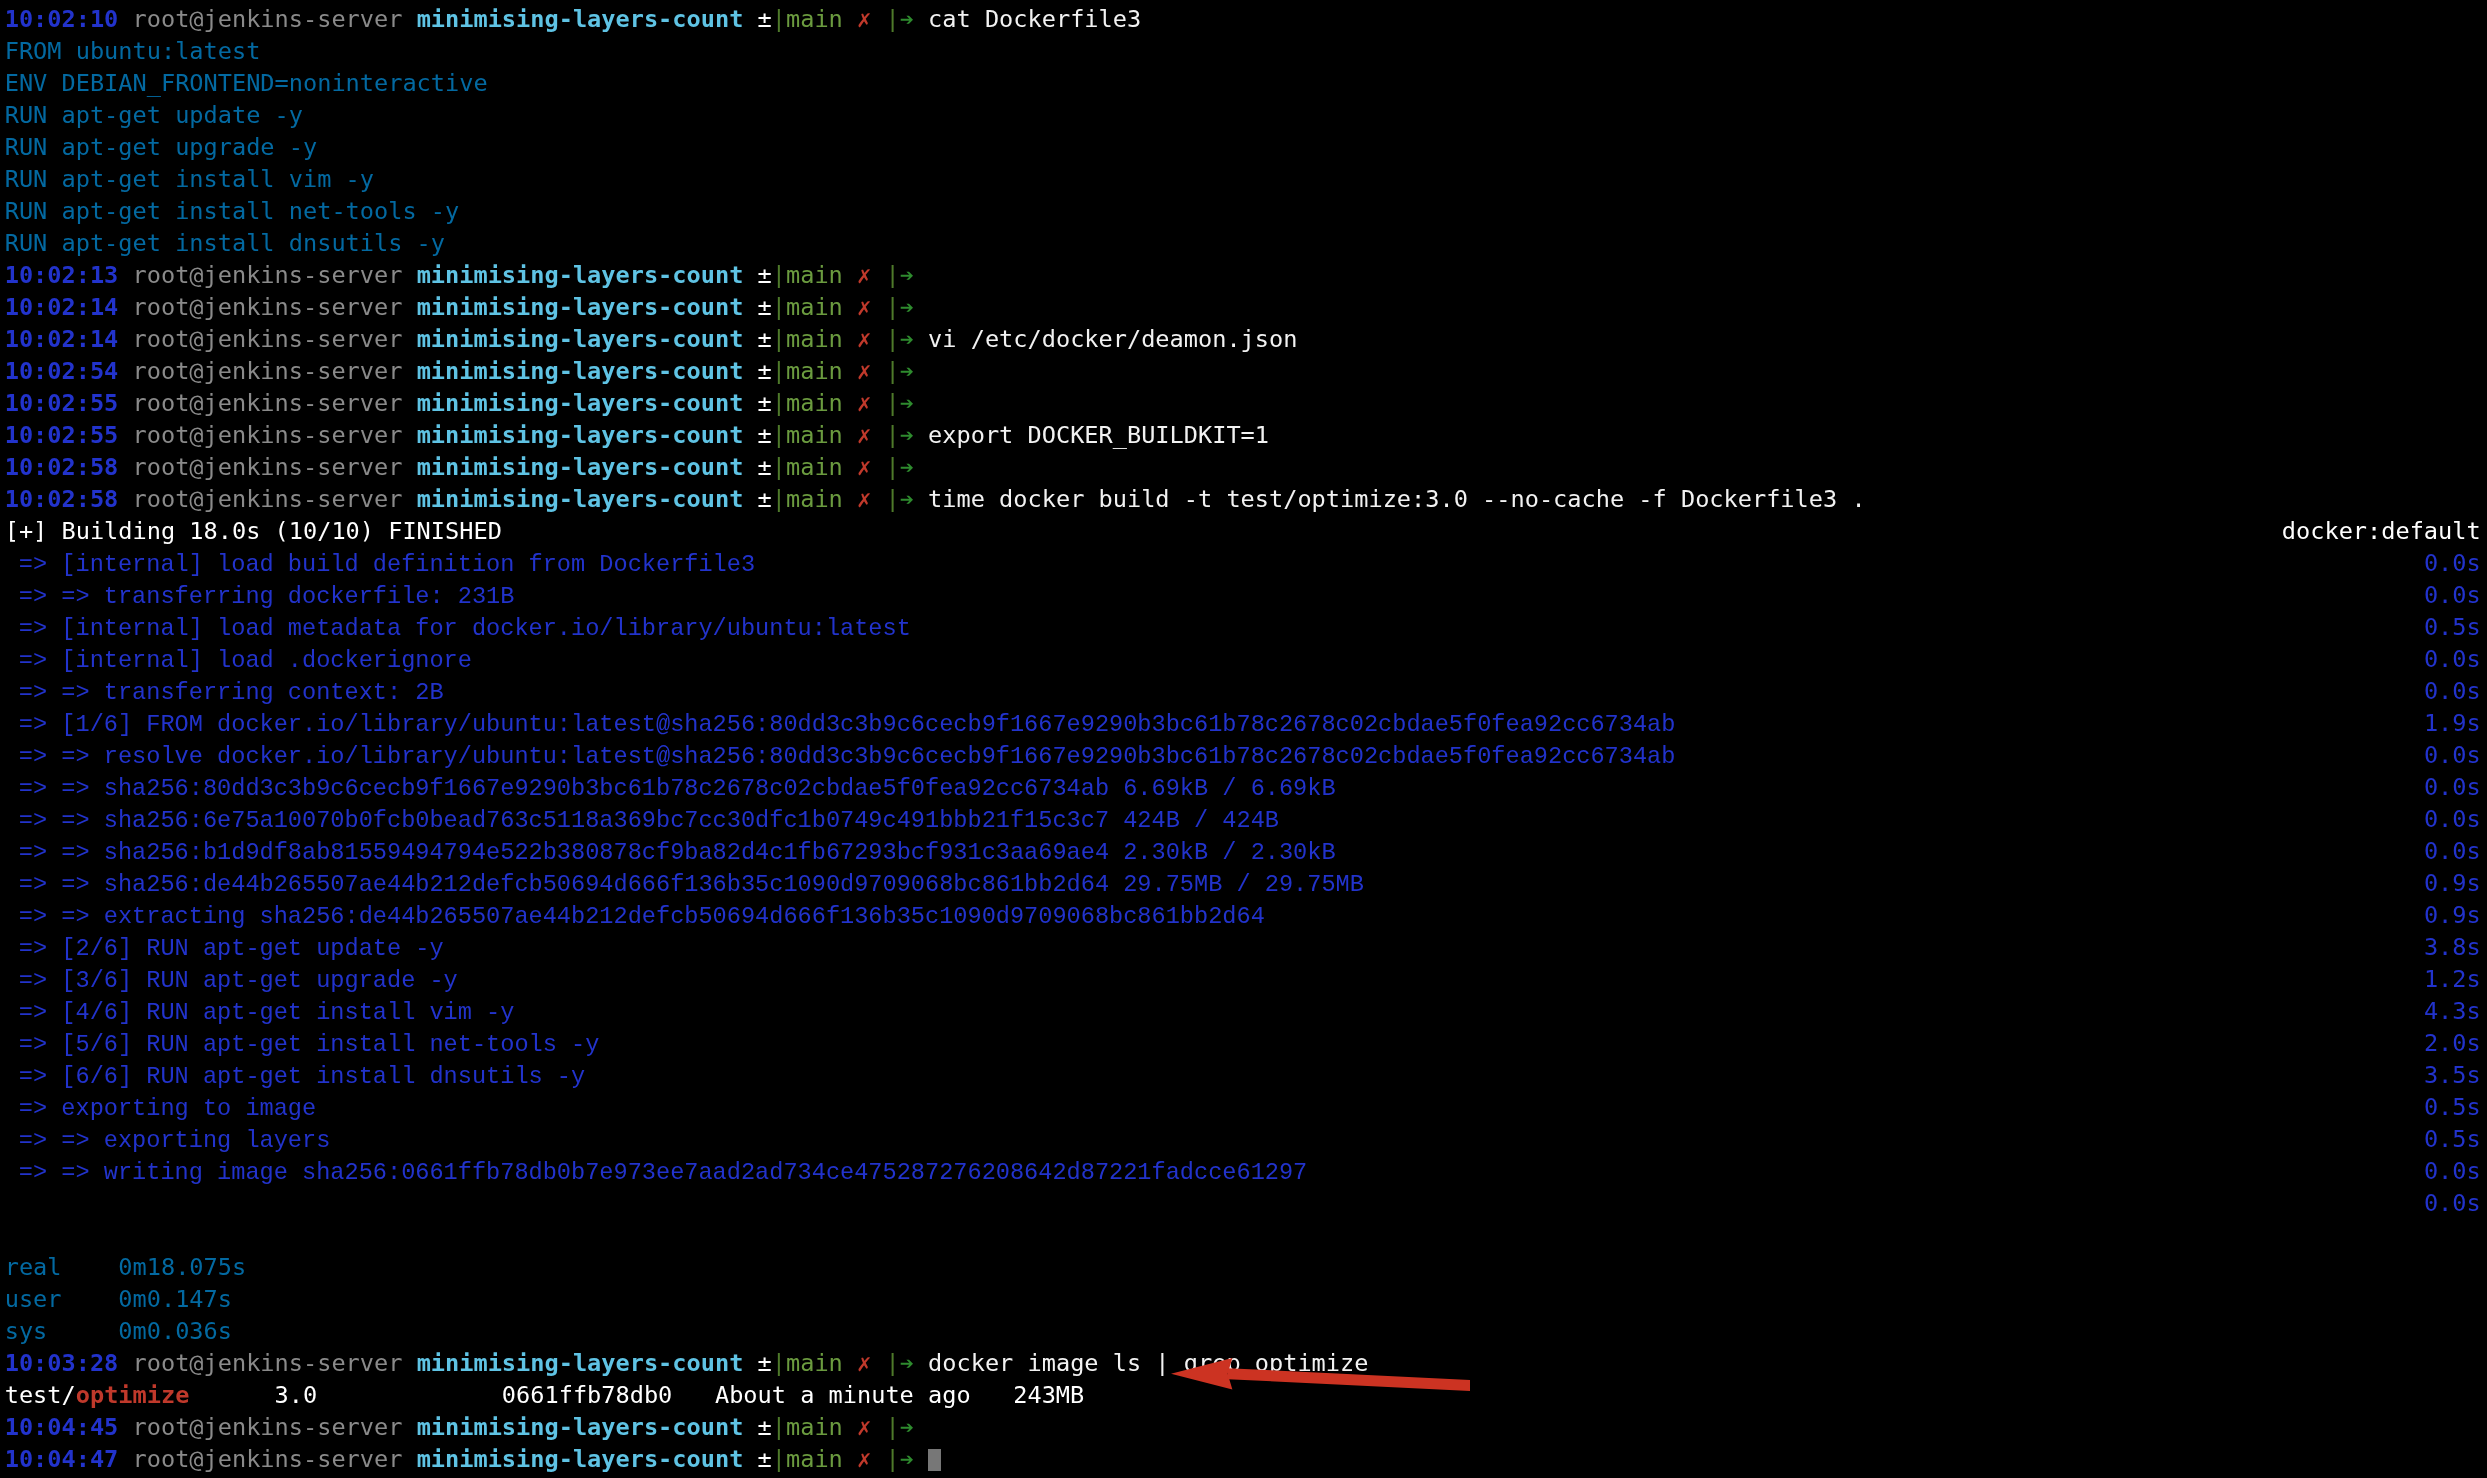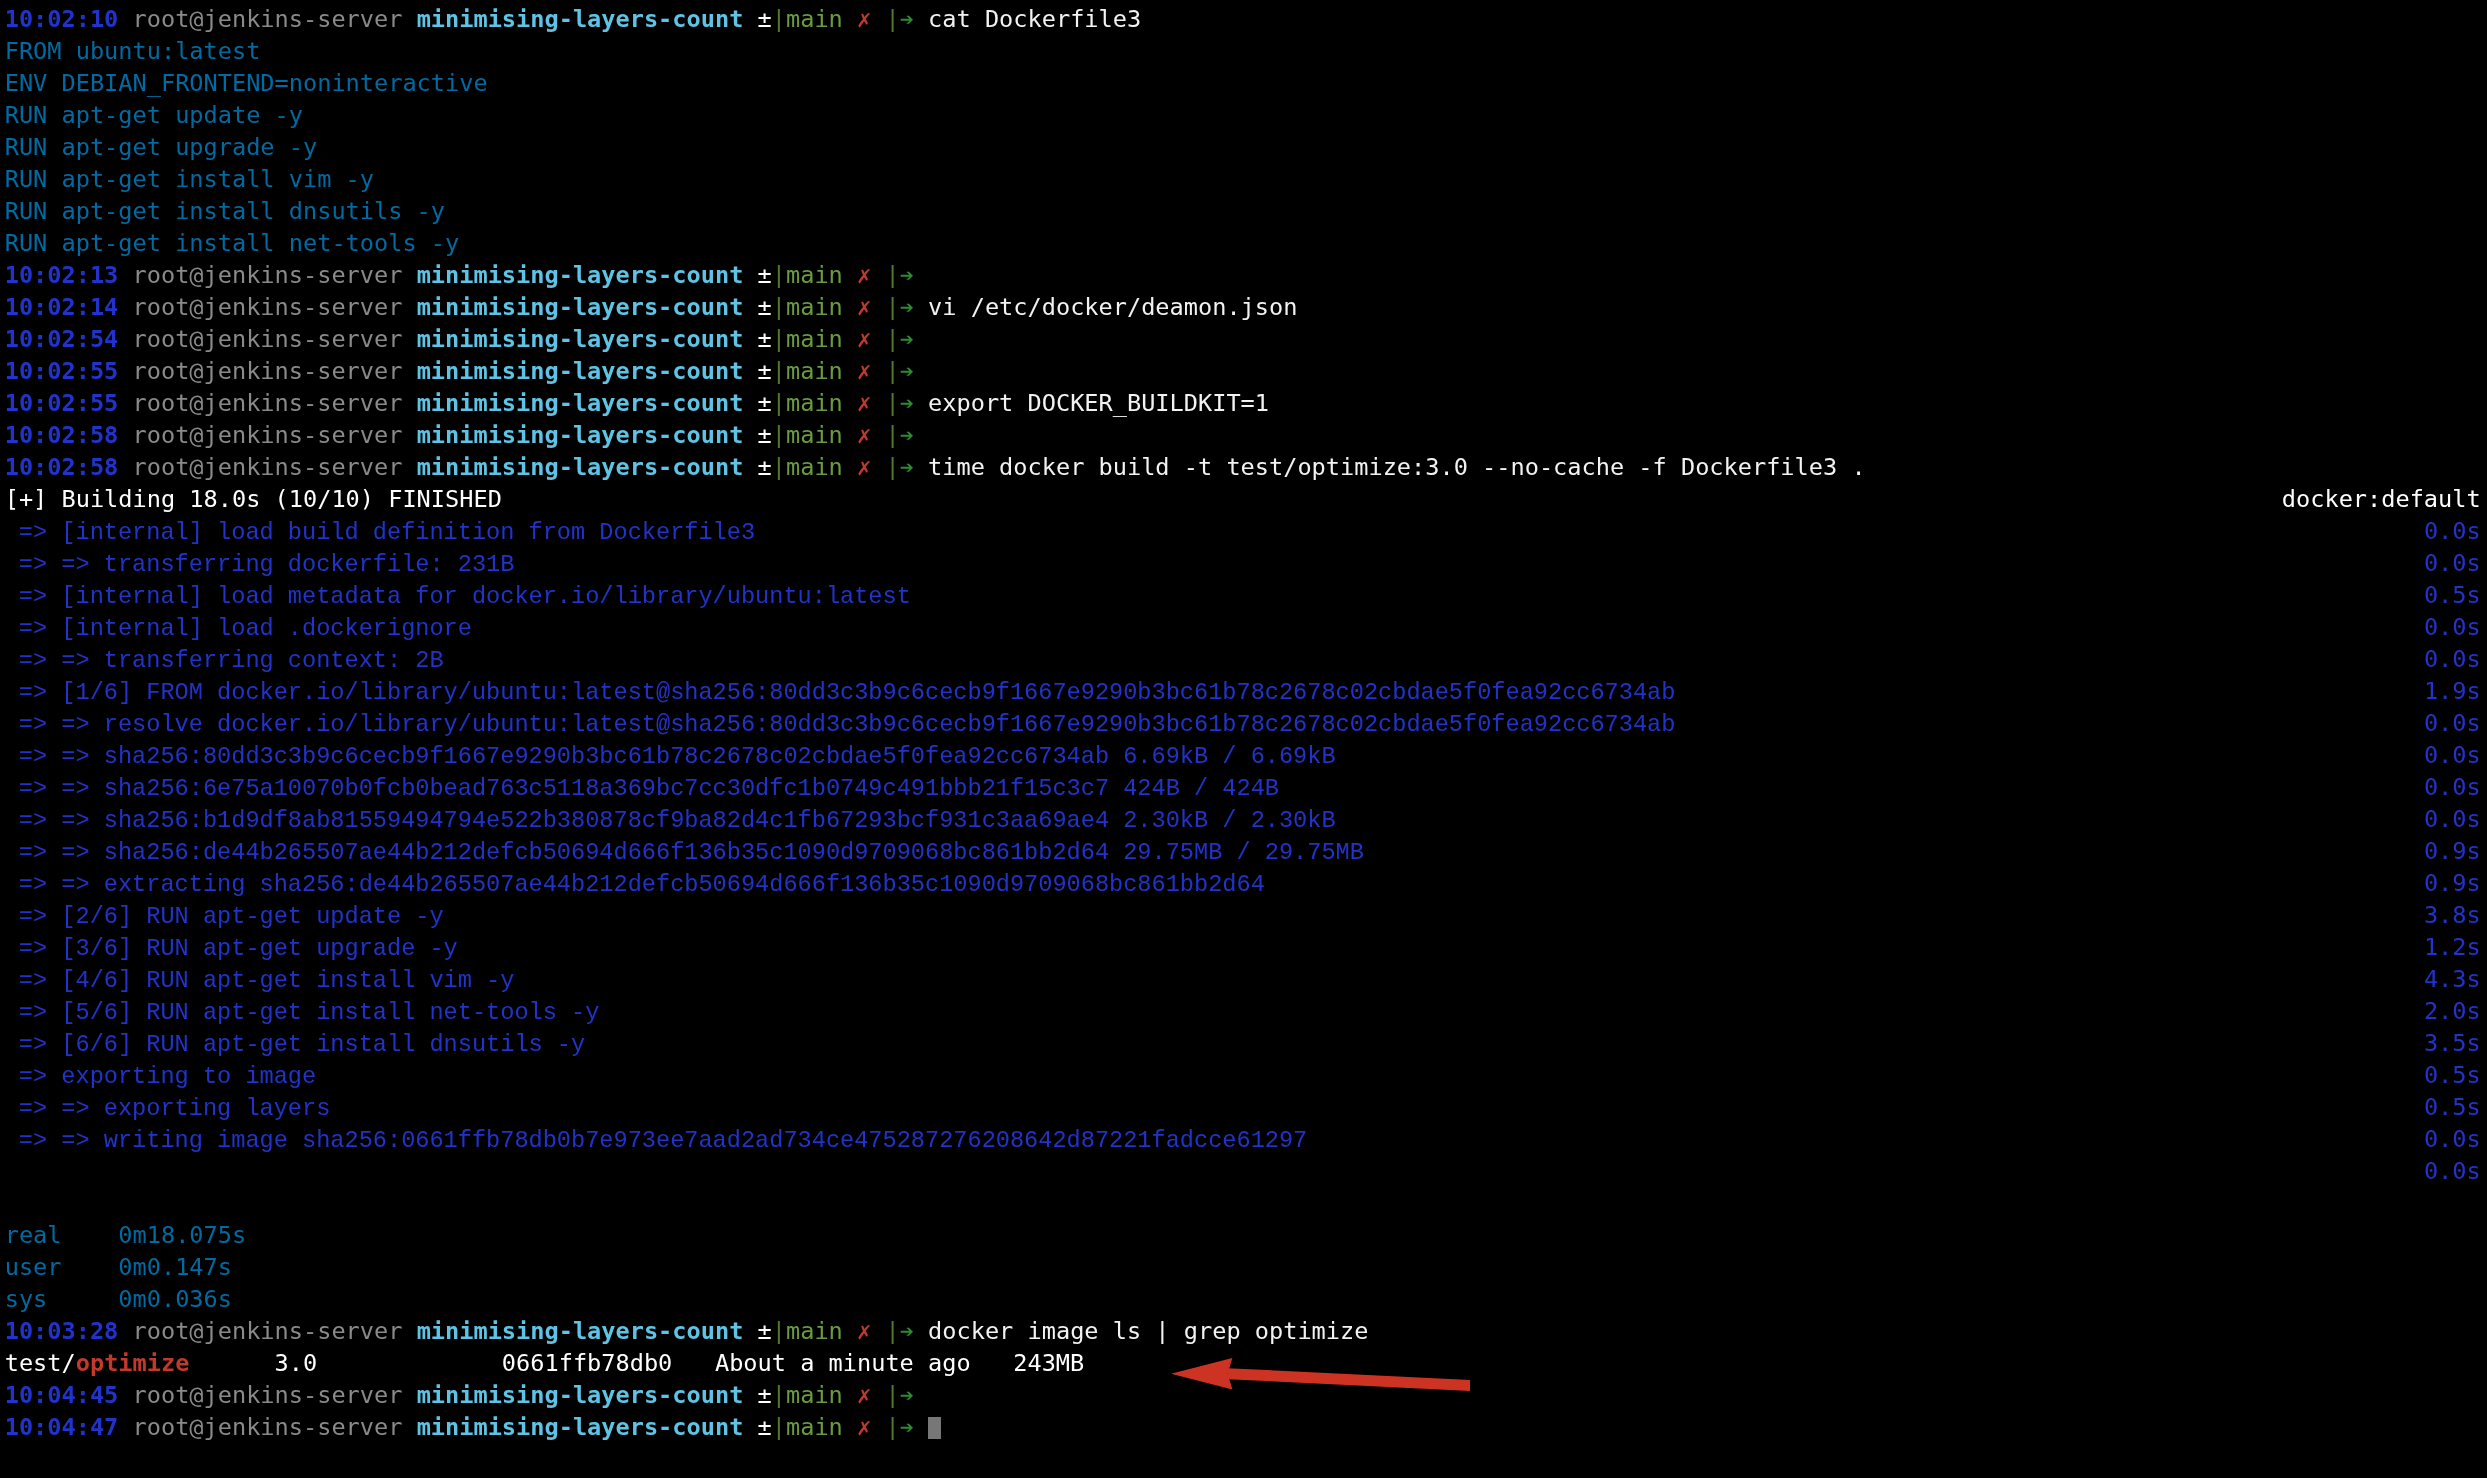--- a/index.html
+++ b/index.html
@@ -84,23 +84,24 @@
 <body>
 
 <div id="terminal">
   <div id="lines">
       <div class="line"><span class="seg c-time">10:02:10</span><span class="seg c-user"> root@jenkins-server</span><span class="seg c-dir"> minimising-layers-count</span><span class="seg c-pm"> ±</span><span class="seg c-pipe">|</span><span class="seg c-branch">main</span><span class="seg c-x"> ✗ </span><span class="seg c-pipe">|</span><span class="seg c-arrow">➔</span><span class="seg c-cmd"> cat Dockerfile3</span></div>
       <div class="line"><span class="seg c-out">FROM ubuntu:latest</span></div>
       <div class="line"><span class="seg c-out">ENV DEBIAN_FRONTEND=noninteractive</span></div>
       <div class="line"><span class="seg c-out">RUN apt-get update -y</span></div>
       <div class="line"><span class="seg c-out">RUN apt-get upgrade -y</span></div>
       <div class="line"><span class="seg c-out">RUN apt-get install vim -y</span></div>
+      <div class="line"><span class="seg c-out">RUN apt-get install net-tools -y</span></div>
       <div class="line"><span class="seg c-out">RUN apt-get install dnsutils -y</span></div>
-      <div class="line"><span class="seg c-out">RUN apt-get install net-tools -y</span></div>
       <div class="line"><span class="seg c-time">10:02:13</span><span class="seg c-user"> root@jenkins-server</span><span class="seg c-dir"> minimising-layers-count</span><span class="seg c-pm"> ±</span><span class="seg c-pipe">|</span><span class="seg c-branch">main</span><span class="seg c-x"> ✗ </span><span class="seg c-pipe">|</span><span class="seg c-arrow">➔</span></div>
+      <div class="line"><span class="seg c-time">10:02:14</span><span class="seg c-user"> root@jenkins-server</span><span class="seg c-dir"> minimising-layers-count</span><span class="seg c-pm"> ±</span><span class="seg c-pipe">|</span><span class="seg c-branch">main</span><span class="seg c-x"> ✗ </span><span class="seg c-pipe">|</span><span class="seg c-arrow">➔</span></div>
       <div class="line"><span class="seg c-time">10:02:14</span><span class="seg c-user"> root@jenkins-server</span><span class="seg c-dir"> minimising-layers-count</span><span class="seg c-pm"> ±</span><span class="seg c-pipe">|</span><span class="seg c-branch">main</span><span class="seg c-x"> ✗ </span><span class="seg c-pipe">|</span><span class="seg c-arrow">➔</span><span class="seg c-cmd"> vi /etc/docker/deamon.json</span></div>
       <div class="line"><span class="seg c-time">10:02:54</span><span class="seg c-user"> root@jenkins-server</span><span class="seg c-dir"> minimising-layers-count</span><span class="seg c-pm"> ±</span><span class="seg c-pipe">|</span><span class="seg c-branch">main</span><span class="seg c-x"> ✗ </span><span class="seg c-pipe">|</span><span class="seg c-arrow">➔</span></div>
       <div class="line"><span class="seg c-time">10:02:55</span><span class="seg c-user"> root@jenkins-server</span><span class="seg c-dir"> minimising-layers-count</span><span class="seg c-pm"> ±</span><span class="seg c-pipe">|</span><span class="seg c-branch">main</span><span class="seg c-x"> ✗ </span><span class="seg c-pipe">|</span><span class="seg c-arrow">➔</span></div>
       <div class="line"><span class="seg c-time">10:02:55</span><span class="seg c-user"> root@jenkins-server</span><span class="seg c-dir"> minimising-layers-count</span><span class="seg c-pm"> ±</span><span class="seg c-pipe">|</span><span class="seg c-branch">main</span><span class="seg c-x"> ✗ </span><span class="seg c-pipe">|</span><span class="seg c-arrow">➔</span><span class="seg c-cmd"> export DOCKER_BUILDKIT=1</span></div>
       <div class="line"><span class="seg c-time">10:02:58</span><span class="seg c-user"> root@jenkins-server</span><span class="seg c-dir"> minimising-layers-count</span><span class="seg c-pm"> ±</span><span class="seg c-pipe">|</span><span class="seg c-branch">main</span><span class="seg c-x"> ✗ </span><span class="seg c-pipe">|</span><span class="seg c-arrow">➔</span></div>
       <div class="line"><span class="seg c-time">10:02:58</span><span class="seg c-user"> root@jenkins-server</span><span class="seg c-dir"> minimising-layers-count</span><span class="seg c-pm"> ±</span><span class="seg c-pipe">|</span><span class="seg c-branch">main</span><span class="seg c-x"> ✗ </span><span class="seg c-pipe">|</span><span class="seg c-arrow">➔</span><span class="seg c-cmd"> time docker build -t test/optimize:3.0 --no-cache -f Dockerfile3 .</span></div>
       <div class="line"><span class="seg c-white">[+] Building 18.0s (10/10) FINISHED</span><span class="seg docker-default">docker:default</span></div>
       <div class="line"><span class="seg c-build"> =&gt; [internal] load build definition from Dockerfile3</span><span class="seg timing">0.0s</span></div>
       <div class="line"><span class="seg c-build"> =&gt; =&gt; transferring dockerfile: 231B</span><span class="seg timing">0.0s</span></div>
       <div class="line"><span class="seg c-build"> =&gt; [internal] load metadata for docker.io/library/ubuntu:latest</span><span class="seg timing">0.5s</span></div>

